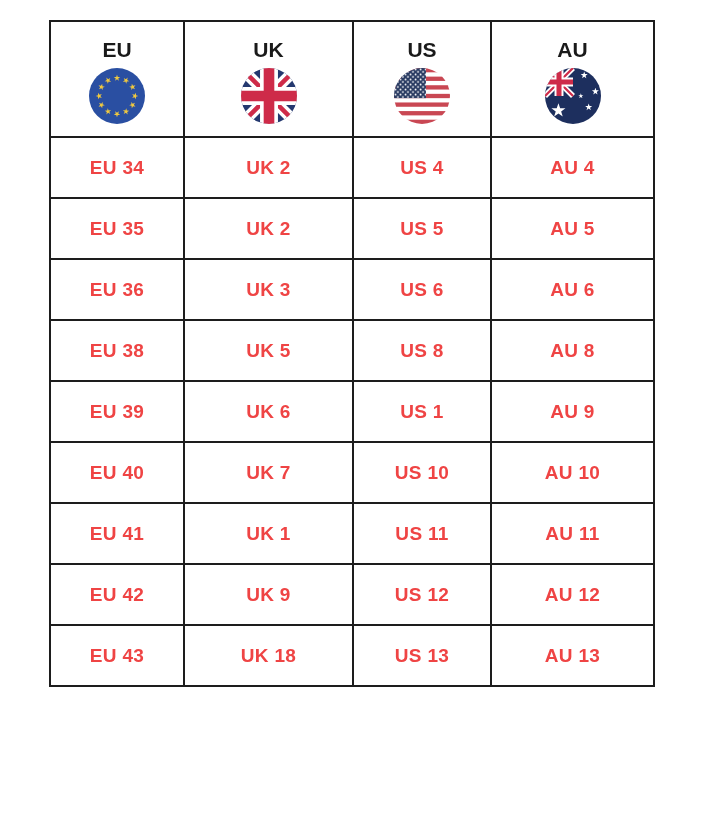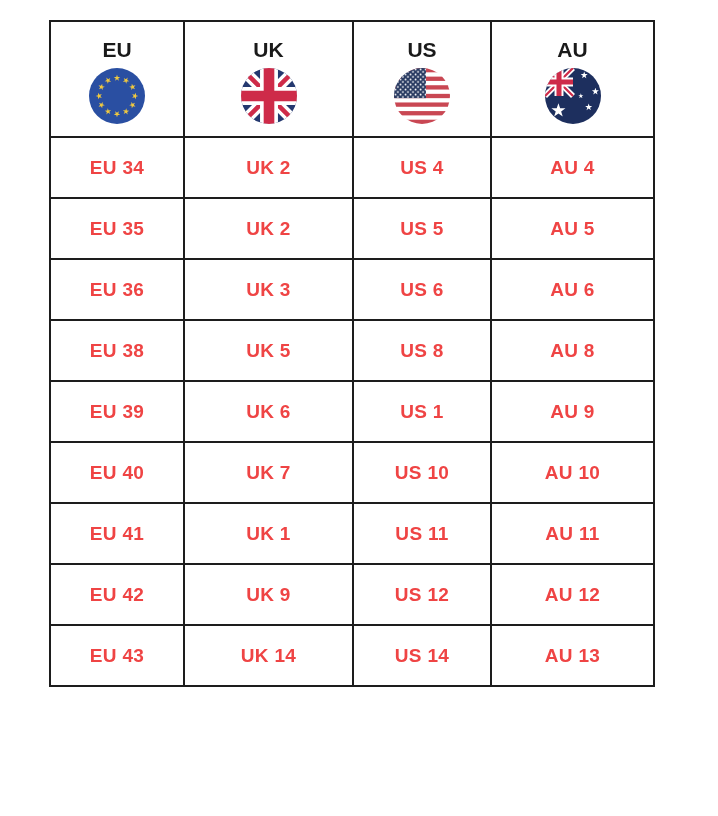--- a/index.html
+++ b/index.html
@@ -215,19 +215,19 @@
 
   <tr>
     <td>EU 42</td>
     <td>UK 9</td>
     <td>US 12</td>
     <td>AU 12</td>
   </tr>
 
   <tr>
     <td>EU 43</td>
-    <td>UK 14</td>
-    <td>US 14</td>
+    <td>UK 18</td>
+    <td>US 13</td>
     <td>AU 13</td>
   </tr>
 
 </tbody>
 </table>
 
 </body></html>

